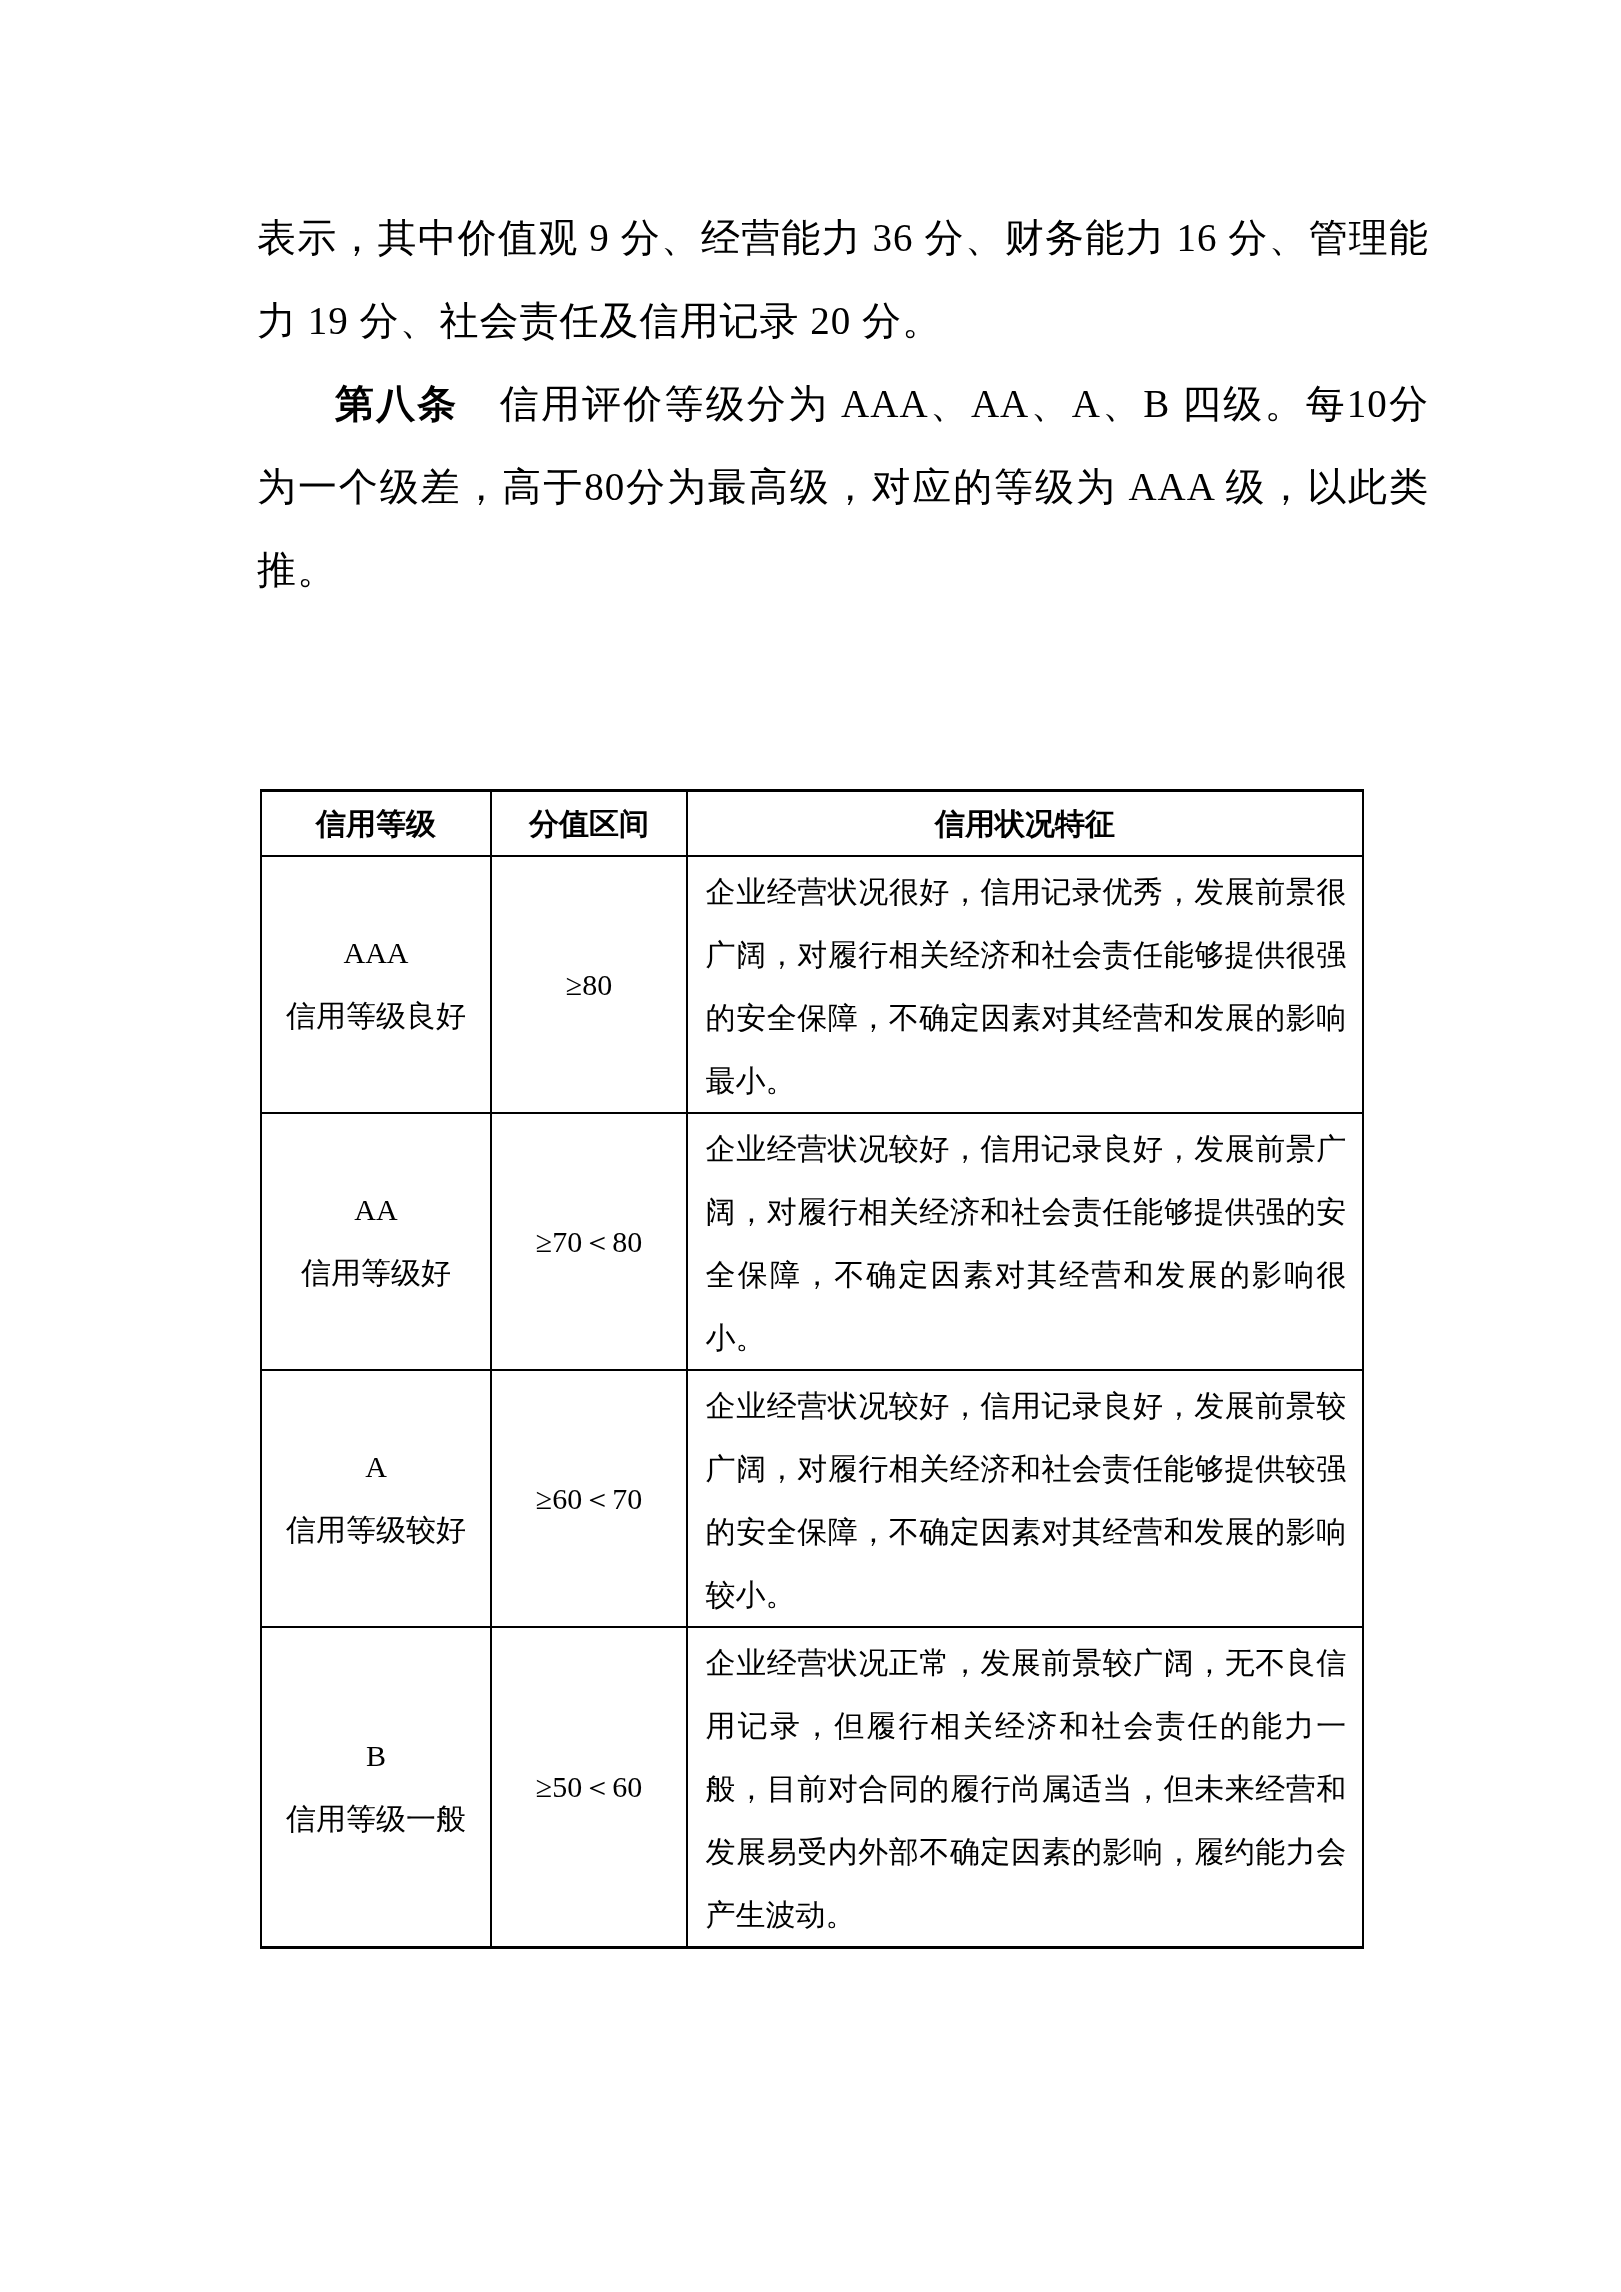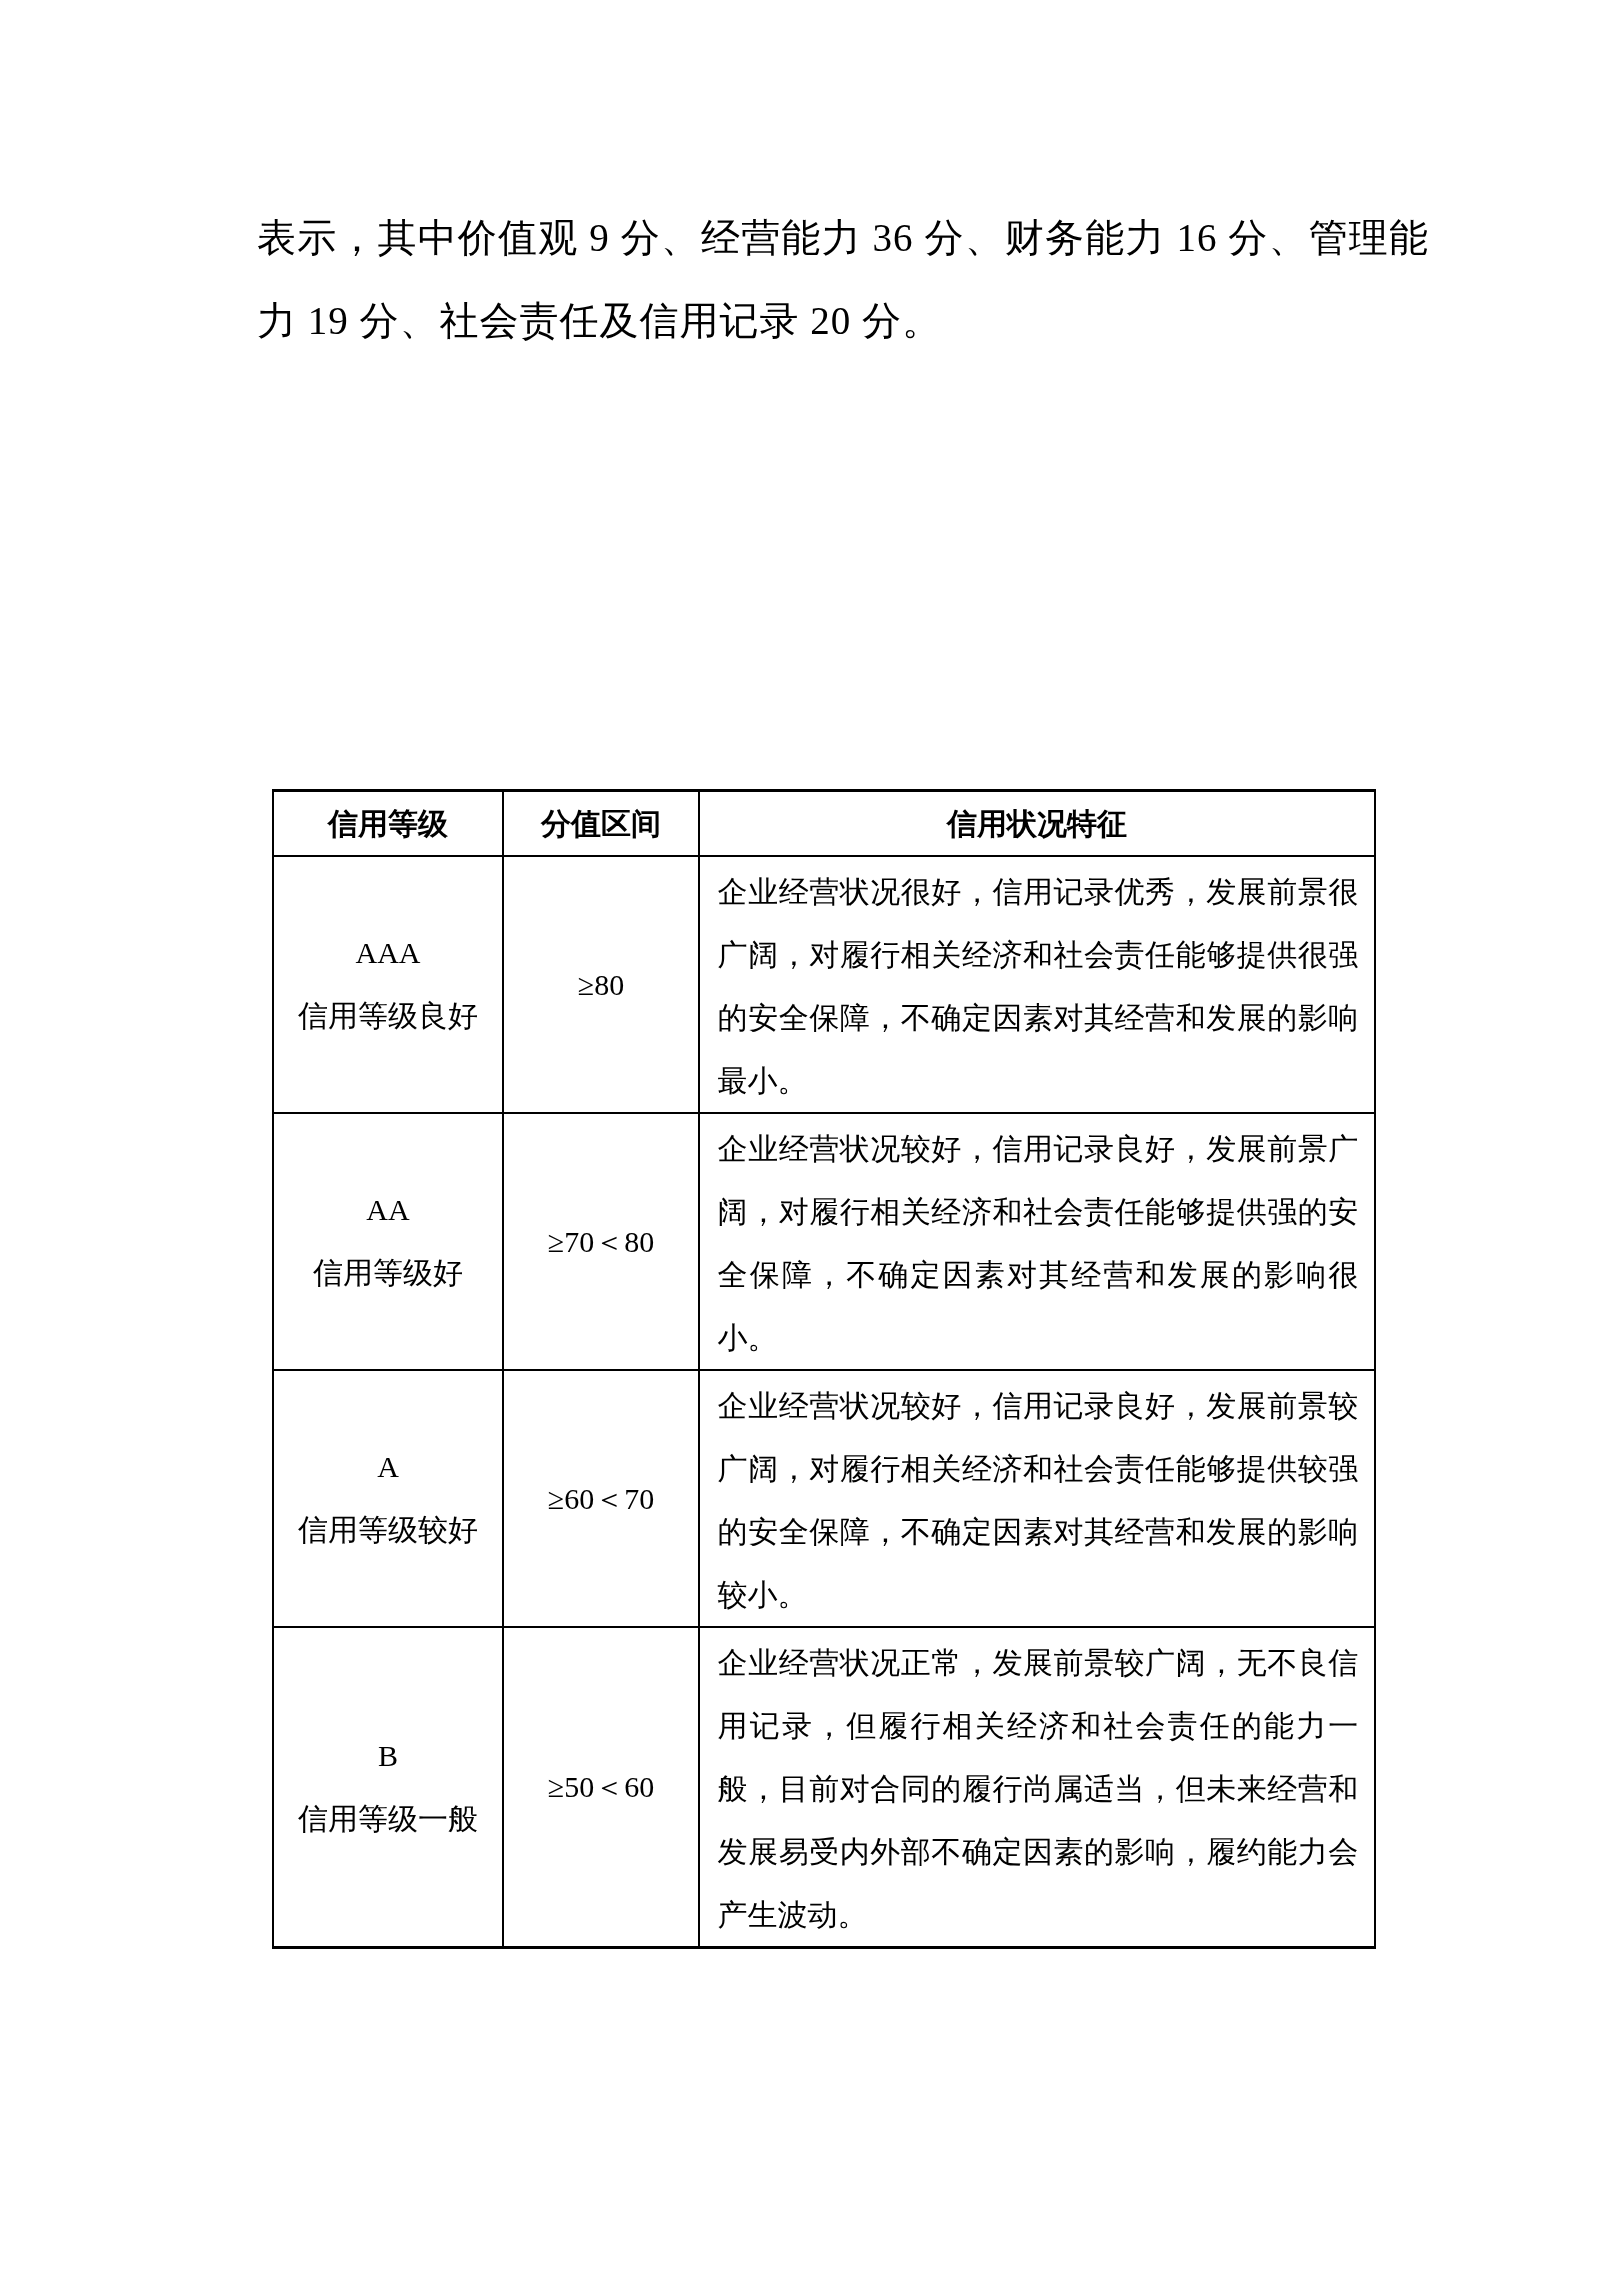--- a/index.html
+++ b/index.html
@@ -32,21 +32,21 @@
   }
   .para.indent {
     text-indent: 2em;
   }
   .run-bold {
     font-weight: bold;
   }
   
   table.rating {
     position: absolute;
-    left: 272px;
+    left: 260px;
     top: 789px;
     width: 1103px;
     border-collapse: collapse;
     table-layout: fixed;
     border-top: 3.9px solid #000;
     border-bottom: 3.9px solid #000;
     font-family: "Liberation Serif", "DejaVu Serif", serif;
   }
   table.rating th,
   table.rating td {
@@ -93,20 +93,21 @@
   tr.row-h320 { height: 310px; }
 </style>
 </head>
 <body>
 
 <div class="page">
   <div class="content">
 
     <p class="para"><span>表示，其中价值观 9 分、经营能力 36 分、财务能力 16 分、管理能力 19 分、社会责任及信用记录 20 分。</span></p>
 
+    <p class="para indent"><span class="run-bold">第八条</span><span>　信用评价等级分为 AAA、AA、A、B 四级。每10分为一个级差，高于80分为最高级，对应的等级为 AAA 级，以此类推。</span></p>
 
 
   </div>
 
   <table class="rating">
     <colgroup>
       <col style="width:230px">
       <col style="width:196px">
       <col style="width:676px">
     </colgroup>

